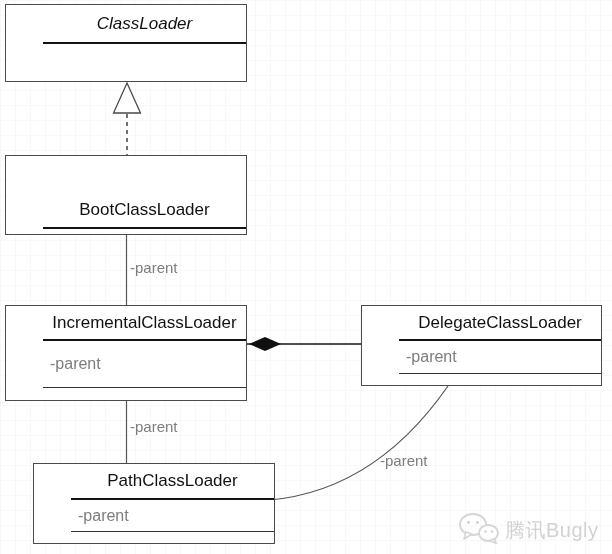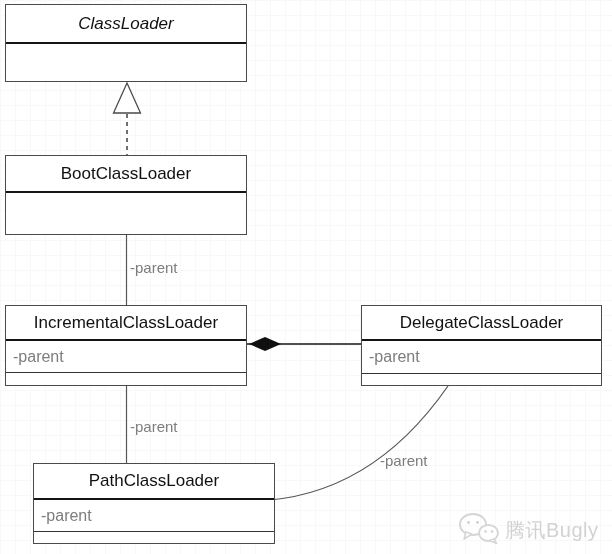--- a/index.html
+++ b/index.html
@@ -13,21 +13,21 @@
     background-size:15px 15px;
     font-family:"Liberation Sans","DejaVu Sans",sans-serif;
     overflow:hidden;
   }
   #connectors{position:absolute;left:0;top:0;width:612px;height:554px;}
   .uml-class{
     position:absolute;
     background:#ffffff;
     border:1px solid #4a4a4a;
     box-sizing:border-box;
-    display:flex;flex-direction:column;
+    display:flex;flex-direction:column;padding-left:37px;
   }
   .uml-title{
     display:flex;align-items:center;justify-content:center;
     font-size:17px;color:#111111;
     box-sizing:border-box;
     flex:0 0 auto;
   }
   .uml-title.abstract{font-style:italic;}
   .uml-attrs{
     border-top:2px solid #141414;
@@ -74,25 +74,25 @@
 
     <path d="M 448 386 Q 368 501 248 501" fill="none" stroke="#555555" stroke-width="1.2"></path>
   </svg>
 
   <div class="uml-class" style="left:5px;top:4px;width:242px;height:78px;">
     <div class="uml-title abstract" style="height:37px;">ClassLoader</div>
     <div class="uml-attrs"></div>
   </div>
 
   <div class="uml-class" style="left:5px;top:155px;width:242px;height:80px;">
-    <div class="uml-title" style="height:35px;">BootClassLoader</div>
+    <div class="uml-title" style="height:35px;margin-top:36px;">BootClassLoader</div>
     <div class="uml-attrs"></div>
   </div>
 
-  <div class="uml-class" style="left:5px;top:305px;width:242px;height:81px;">
+  <div class="uml-class" style="left:5px;top:305px;width:242px;height:96px;">
     <div class="uml-title" style="height:33px;">IncrementalClassLoader</div>
     <div class="uml-attrs">-parent</div>
     <div class="uml-extra" style="height:13px;"></div>
   </div>
 
   <div class="uml-class" style="left:361px;top:305px;width:241px;height:81px;">
     <div class="uml-title" style="height:33px;">DelegateClassLoader</div>
     <div class="uml-attrs">-parent</div>
     <div class="uml-extra" style="height:12px;"></div>
   </div>

